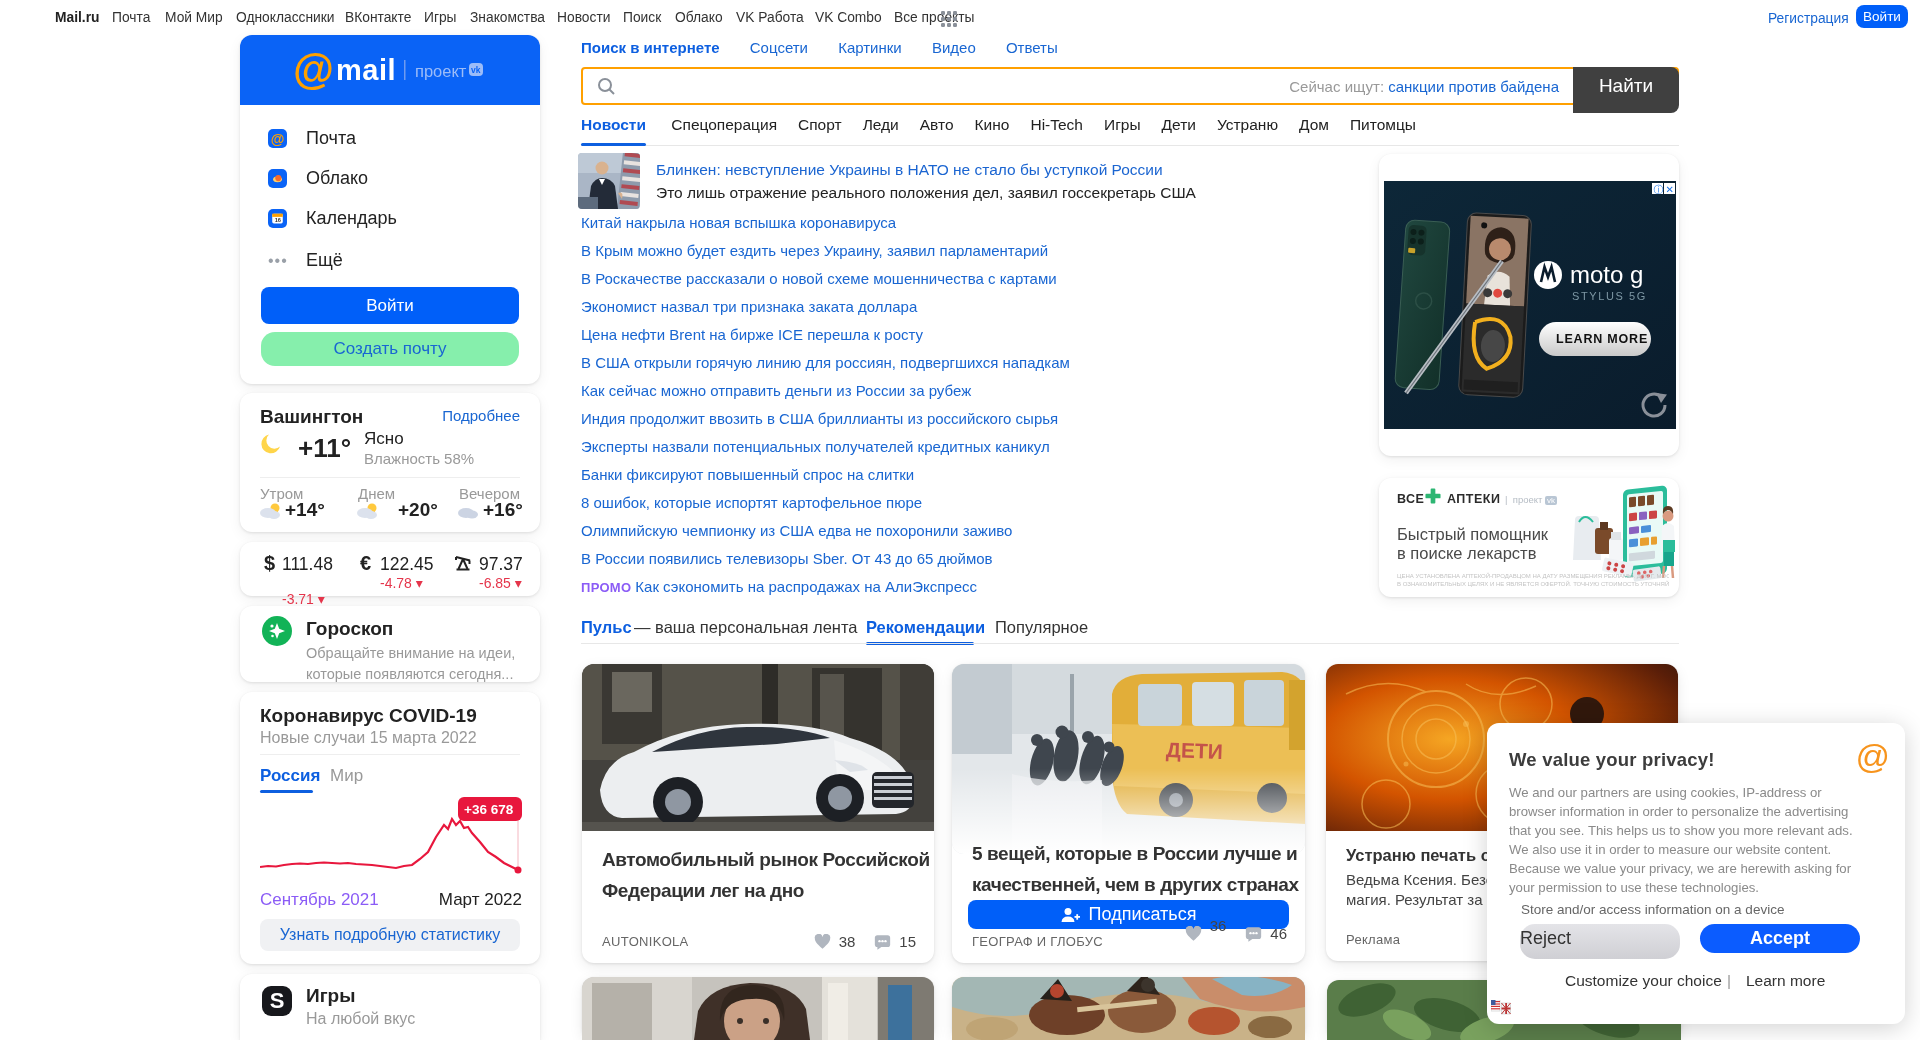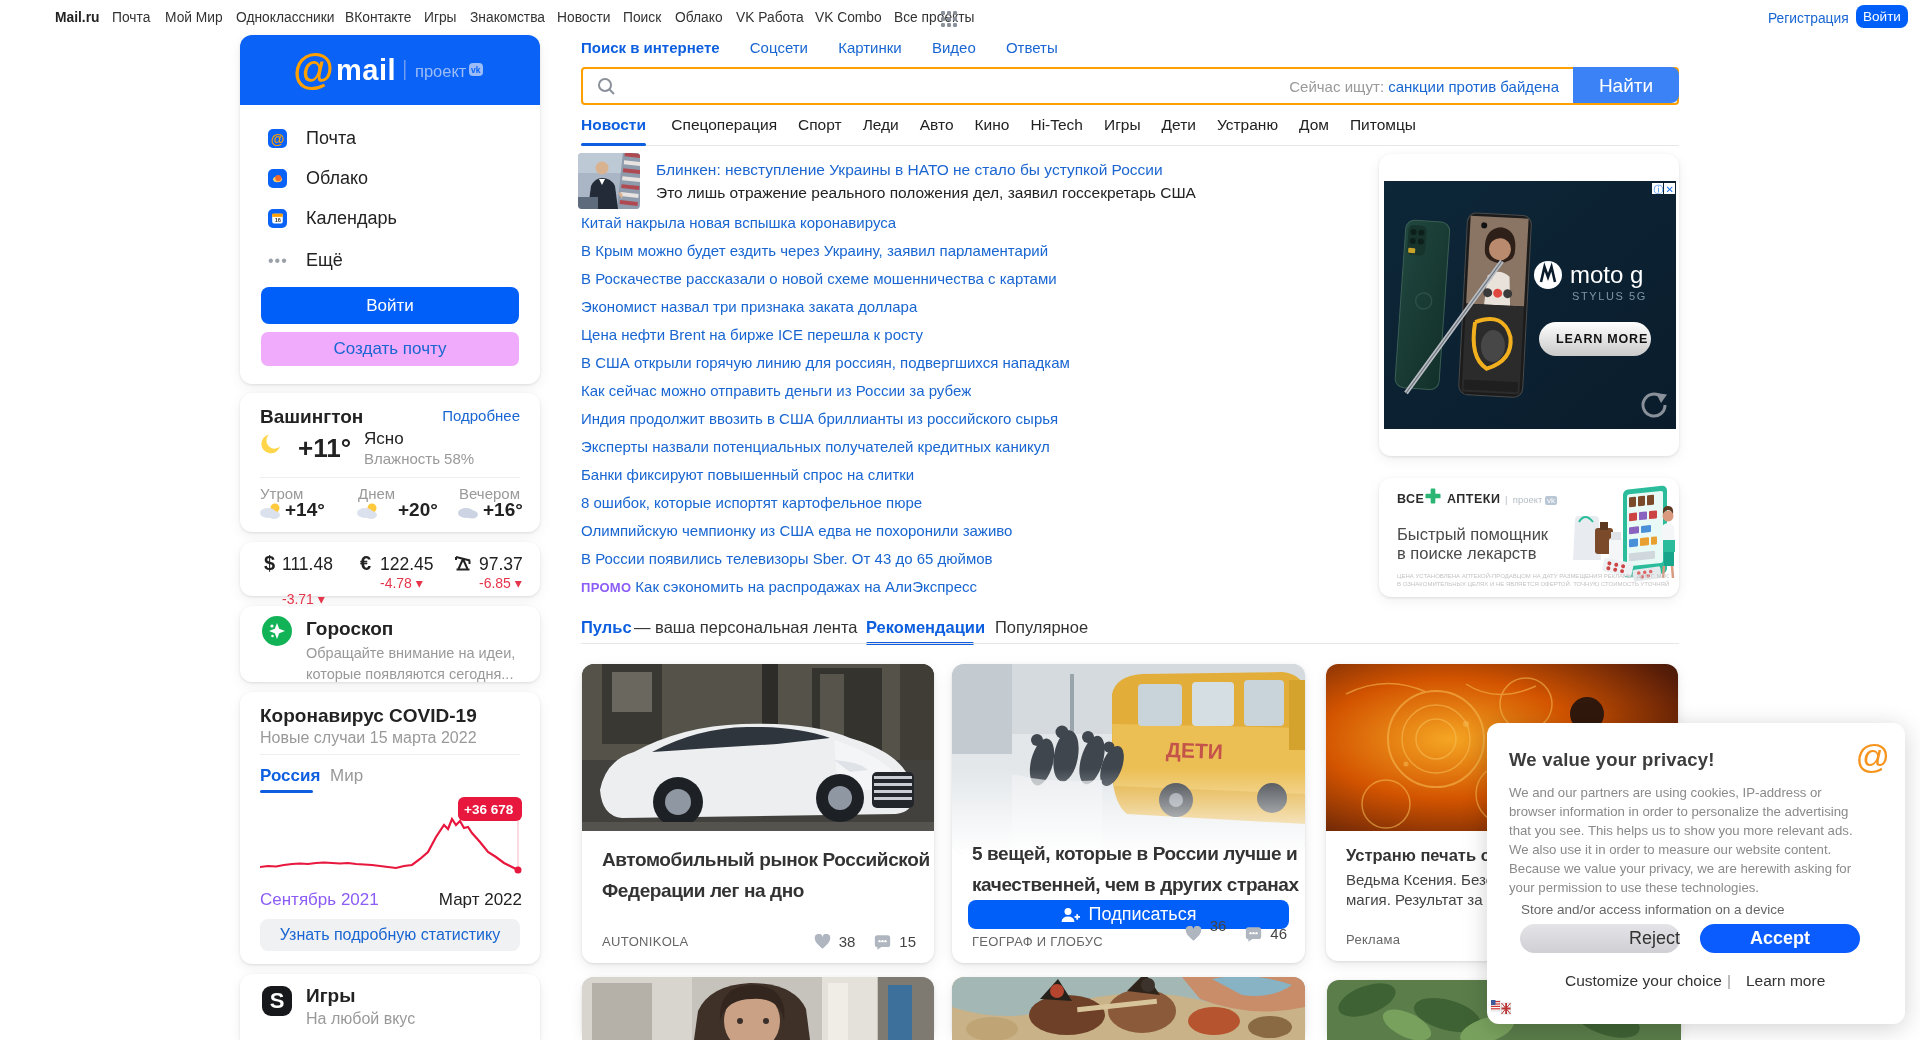--- a/index.html
+++ b/index.html
@@ -24,37 +24,37 @@
     box-shadow:0 1px 3px rgba(0,0,0,0.10), 0 4px 14px rgba(0,0,0,0.06); }
   #scard1 { top:35px; height:349px; }
   #shead { position:absolute; left:0; top:0; width:300px; height:70px; background:#0a63f6;
     border-radius:12px 12px 0 0; }
   .srow { position:absolute; left:28px; display:flex; align-items:center; }
   .srow .ic { width:19px; height:19px; border-radius:5px; background:#0a63f6; margin-right:19px;
     display:flex; align-items:center; justify-content:center; }
   .srow .tx { font-size:18px; color:#222; }
   #btnlogin { position:absolute; left:21px; top:252px; width:258px; height:37px; background:#005ff9;
     border-radius:8px; color:#fff; font-size:17px; text-align:center; line-height:37px; }
-  #btncreate { position:absolute; left:21px; top:297px; width:258px; height:34px; background:#f0abfc;
-    border-radius:7px; color:#1966d2; font-size:17px; text-align:center; line-height:34px; }
+  #btncreate { position:absolute; left:21px; top:297px; width:258px; height:34px; background:#86efac;
+    border-radius:14px; color:#1966d2; font-size:17px; text-align:center; line-height:34px; }
 
   #scard2 { top:393px; height:139px; }
   #scard3 { top:542px; height:54px; }
   #scard4 { top:606px; height:76px; }
   #scard5 { top:692px; height:272px; }
   #scard6 { top:974px; height:66px; border-radius:12px 12px 0 0;}
 
   .gray { color:#999; }
 
   
   #searchtabs { position:absolute; left:581px; top:39px; font-size:15px; }
   #searchtabs span { margin-right:26px; }
   #searchbox { position:absolute; left:581px; top:67px; width:1098px; height:38px;
     border:2px solid #ffa000; border-radius:4px; background:#fff; }
-  #findbtn { position:absolute; right:-2px; top:-2px; width:106px; height:36px; background:#3b82f6;
+  #findbtn { position:absolute; right:-2px; top:-2px; width:106px; height:46px; background:#404040;
     border-radius:0 8px 8px 0; color:#fff; font-size:19px; text-align:center; line-height:38px; }
   #hint { position:absolute; right:118px; top:9px; font-size:15px; color:#999; }
 
   #newstabs { position:absolute; left:581px; top:116px; width:1098px; font-size:15.5px; color:#222;
     border-bottom:1px solid #e7e7e7; padding-bottom:11px; }
   #newstabs span { margin-right:21px; }
   .activetab { color:#0d5fe0; font-weight:bold; position:relative; display:inline-block; }
   .activetab .ul { position:absolute; left:0; right:0; bottom:-12px; height:3.5px; background:#0d5fe0; border-radius:2px; margin:0 !important; }
 
   #mainnews { position:absolute; left:578px; top:153px; }
@@ -659,21 +659,21 @@
         </g>
       </svg>
     </div>
   </div>
 
   <div id="cookie">
     <div style="position:absolute;left:22px;top:26px;font-size:18.5px;font-weight:bold;color:#3c3c3c;letter-spacing:0.2px;">We value your privacy!</div>
     <div style="position:absolute;right:15px;top:14px;font-size:34px;color:#f7941d;">@</div>
     <div style="position:absolute;left:22px;top:60px;font-size:13.2px;color:#8a8a8a;line-height:19px;white-space:nowrap;">We and our partners are using cookies, IP-address or<br>browser information in order to personalize the advertising<br>that you see. This helps us to show you more relevant ads.<br>We also use it in order to measure our website content.<br>Because we value your privacy, we are herewith asking for<br>your permission to use these technologies.</div>
     <div style="position:absolute;left:34px;top:179px;width:350px;font-size:13.5px;color:#666;height:15px;overflow:hidden;">Store and/or access information on a device</div>
-    <div style="position:absolute;left:33px;top:201px;width:160px;height:29px;background:linear-gradient(#e4e4e8,#cfcfd4);border-radius:15px;color:#333;font-size:18px;text-align:right;line-height:29px;">Reject</div>
+    <div style="position:absolute;left:33px;top:201px;width:160px;height:35px;background:linear-gradient(#e4e4e8,#cfcfd4);border-radius:15px;color:#333;font-size:18px;text-align:left;line-height:29px;">Reject</div>
     <div style="position:absolute;left:213px;top:201px;width:160px;height:29px;background:#0b5cff;border-radius:15px;color:#fff;font-size:18px;font-weight:bold;text-align:center;line-height:29px;">Accept</div>
     <div style="position:absolute;left:78px;top:249px;font-size:15.5px;color:#333;">Customize your choice</div>
       <div style="position:absolute;left:240px;top:249px;font-size:15.5px;color:#999;">|</div>
       <div style="position:absolute;left:259px;top:249px;font-size:15.5px;color:#333;">Learn more</div>
     <svg style="position:absolute;left:4px;top:277px;" width="20" height="16" viewBox="0 0 20 16">
       <g>
           <rect x="0" y="0" width="9" height="11" fill="#fff" stroke="#bbb" stroke-width="0.5"></rect>
       <rect x="0" y="1" width="9" height="1.2" fill="#c33"></rect>
           <rect x="0" y="3.4" width="9" height="1.2" fill="#c33"></rect>
           <rect x="0" y="5.8" width="9" height="1.2" fill="#c33"></rect>

